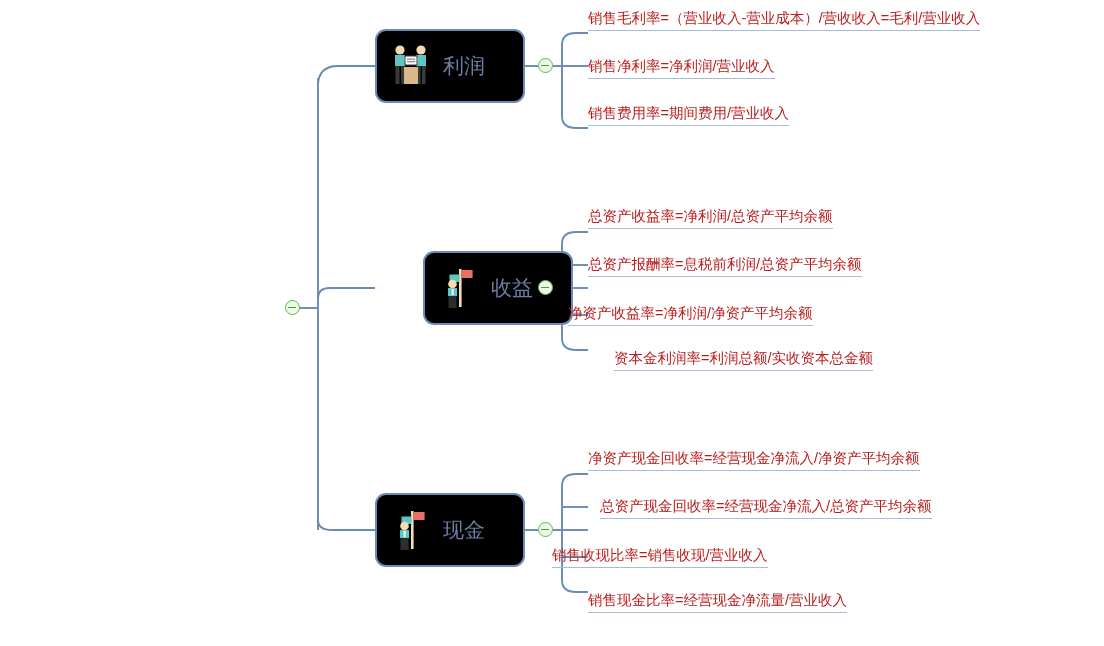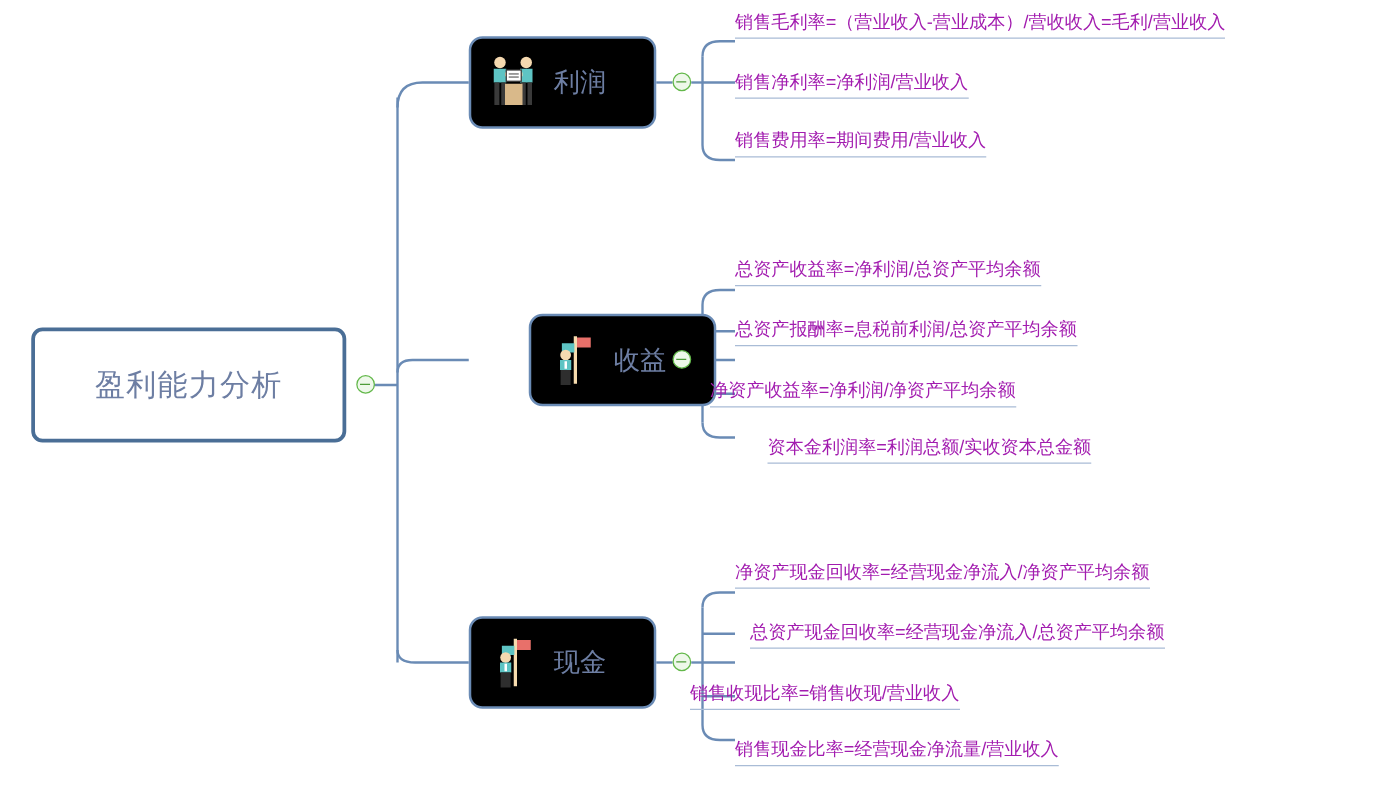--- a/index.html
+++ b/index.html
@@ -74,21 +74,21 @@
     height: 46px;
     flex: 0 0 auto;
     display: block;
   }
 
   
   .leaf {
     position: absolute;
     white-space: nowrap;
     font-size: 14.5px;
-    color: #a21caf;
+    color: #b91c1c;
     border-bottom: 1px solid #a9bcd6;
     padding-bottom: 3px;
     line-height: 17px;
     text-align: right;
   }
 
   
   .toggle {
     position: absolute;
     width: 15px;
@@ -149,23 +149,20 @@
       <path d="M 553 530 H 562"></path>
       <path d="M 562 486 V 580"></path>
       <path d="M 562 486 Q 562 474 576 474 H 588"></path>
       <path d="M 562 507 Q 562 507 568 507 H 588"></path>
       <path d="M 562 530 H 588"></path>
       <path d="M 562 557 Q 562 557 568 557 H 588"></path>
       <path d="M 562 580 Q 562 592 576 592 H 588"></path>
     </g>
   </svg>
 
-  <div class="root-node">
-    <span class="root-label">盈利能力分析</span>
-  </div>
   <div class="toggle" style="left:285px; top:300px;"></div>
 
   <div class="branch-node" style="left:375px; top:29px;">
     <svg class="branch-icon" viewBox="0 0 42 46" xmlns="http://www.w3.org/2000/svg">
       <circle cx="9" cy="7" r="4.6" fill="#f5d9b0"></circle>
       <path d="M4 12 h10 v11 h-10 z" fill="#5ec4c4"></path>
       <path d="M4.5 23 h4 v18 h-4 z" fill="#3a3a3a"></path>
       <path d="M10 23 h3.6 v18 h-3.6 z" fill="#3a3a3a"></path>
       <path d="M13 15 h4 v3 h-4 z" fill="#f5d9b0"></path>
       <circle cx="30" cy="7" r="4.6" fill="#f5d9b0"></circle>

